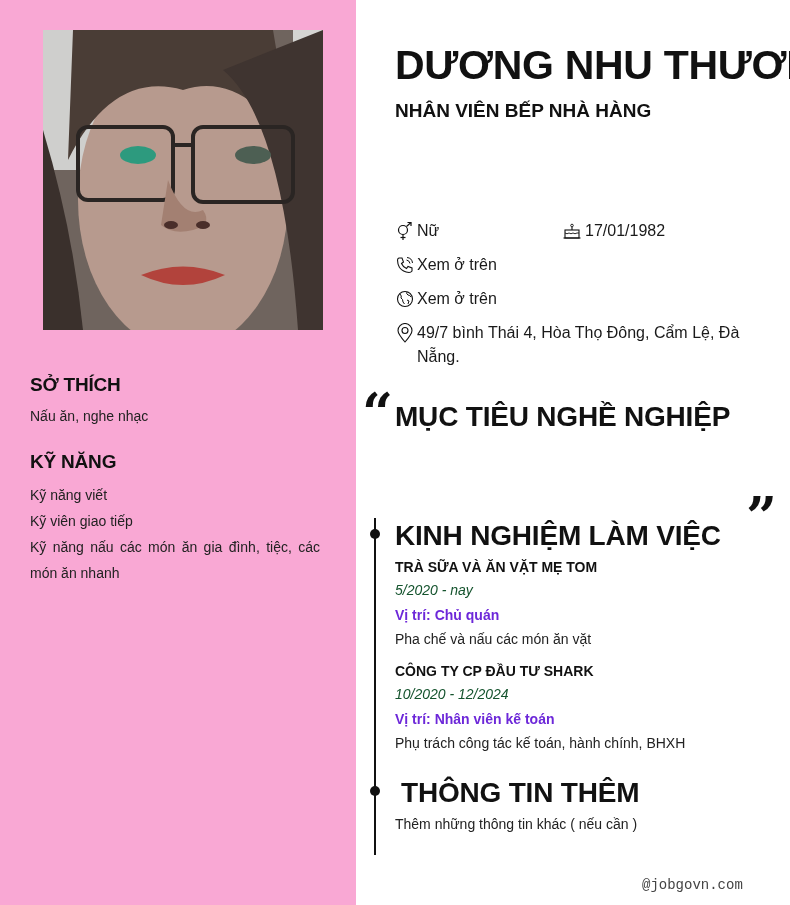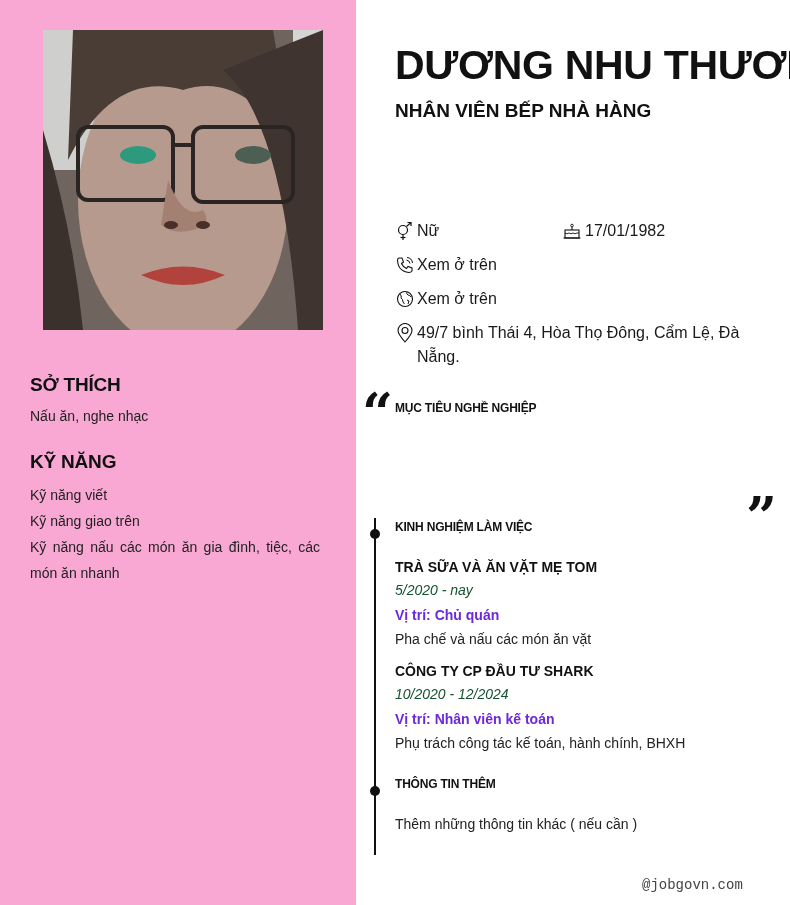--- a/index.html
+++ b/index.html
@@ -15,21 +15,21 @@
     .side-text.justify { text-align: justify; }
 
     .main { position: absolute; left: 356px; top: 0; width: 434px; height: 905px; }
     .name { position: absolute; left: 39px; top: 42px; font-size: 41px; font-weight: bold; color: #111; letter-spacing: -0.3px; white-space: nowrap; }
     .job-title { position: absolute; left: 39px; top: 100px; font-size: 19px; font-weight: bold; color: #111; white-space: nowrap; }
 
     .info-row { position: absolute; display: flex; align-items: flex-start; font-size: 16px; color: #1a1a1a; line-height: 24px; }
     .info-row .ico { width: 20px; height: 20px; margin-right: 2px; margin-top: 2px; flex: 0 0 20px; }
     .info-row .ico svg { width: 20px; height: 20px; display: block; }
 
-    .section-title { position: absolute; left: 39px; font-size: 12px; font-weight: bold; color: #111; white-space: nowrap; letter-spacing: -0.2px; }
+    .section-title { position: absolute; left: 39px; font-size: 28px; font-weight: bold; color: #111; white-space: nowrap; letter-spacing: -0.2px; }
     .quote-open, .quote-close { position: absolute; font-family: "DejaVu Serif", serif; font-weight: bold; color: #111; font-size: 54px; line-height: 54px; }
     .quote-open { left: 6px; top: 386px; }
     .quote-close { left: 390px; top: 490px; }
 
     .objective { position: absolute; left: 39px; top: 431px; width: 355px; font-size: 14px; line-height: 22px; color: #222; text-align: justify; }
 
     .timeline-line { position: absolute; left: 18px; top: 518px; width: 2px; height: 337px; background: #111; }
     .timeline-dot { position: absolute; left: 14px; width: 10px; height: 10px; border-radius: 50%; background: #111; }
 
     .company { position: absolute; left: 39px; font-size: 14px; font-weight: bold; color: #111; white-space: nowrap; }
@@ -62,21 +62,21 @@
       <ellipse cx="160" cy="195" rx="7" ry="4" fill="#4a2e2a"></ellipse>
       <path d="M98 245 Q140 228 182 245 Q140 265 98 245 Z" fill="#b2433c"></path>
     </svg>
   </div>
 
   <div class="side-heading" style="top:374px;">SỞ THÍCH</div>
   <div class="side-text" style="top:403px;">Nấu ăn, nghe nhạc</div>
 
   <div class="side-heading" style="top:451px;">KỸ NĂNG</div>
   <div class="side-text" style="top:482px;">Kỹ năng viết</div>
-  <div class="side-text" style="top:508px;">Kỹ năng giao trên</div>
+  <div class="side-text" style="top:508px;">Kỹ viên giao tiếp</div>
   <div class="side-text justify" style="top:534px;">Kỹ năng nấu các món ăn gia đình, tiệc, các món ăn nhanh</div>
 </div>
 
 <div class="main">
   <div class="name">DƯƠNG NHU THƯƠNG</div>
   <div class="job-title">NHÂN VIÊN BẾP NHÀ HÀNG</div>
 
   <div class="info-row" style="left:39px; top:219px;">
     <span class="ico">
       <svg viewBox="0 0 20 20">
@@ -148,17 +148,17 @@
   <div class="company" style="top:559px;">TRÀ SỮA VÀ ĂN VẶT MẸ TOM</div>
   <div class="period" style="top:582px;">5/2020 - nay</div>
   <div class="position" style="top:607px;">Vị trí: Chủ quán</div>
   <div class="desc" style="top:631px;">Pha chế và nấu các món ăn vặt</div>
 
   <div class="company" style="top:663px;">CÔNG TY CP ĐẦU TƯ SHARK</div>
   <div class="period" style="top:686px;">10/2020 - 12/2024</div>
   <div class="position" style="top:711px;">Vị trí: Nhân viên kế toán</div>
   <div class="desc" style="top:735px;">Phụ trách công tác kế toán, hành chính, BHXH</div>
 
-  <div class="section-title" style="top:777px;">THÔNG TIN THÊM</div>
+  <div class="section-title" style="top:777px;margin-left:6px;">THÔNG TIN THÊM</div>
   <div class="desc" style="top:816px;">Thêm những thông tin khác ( nếu cần )</div>
 
   <div class="watermark">@jobgovn.com</div>
 </div>
 
 </body></html>

